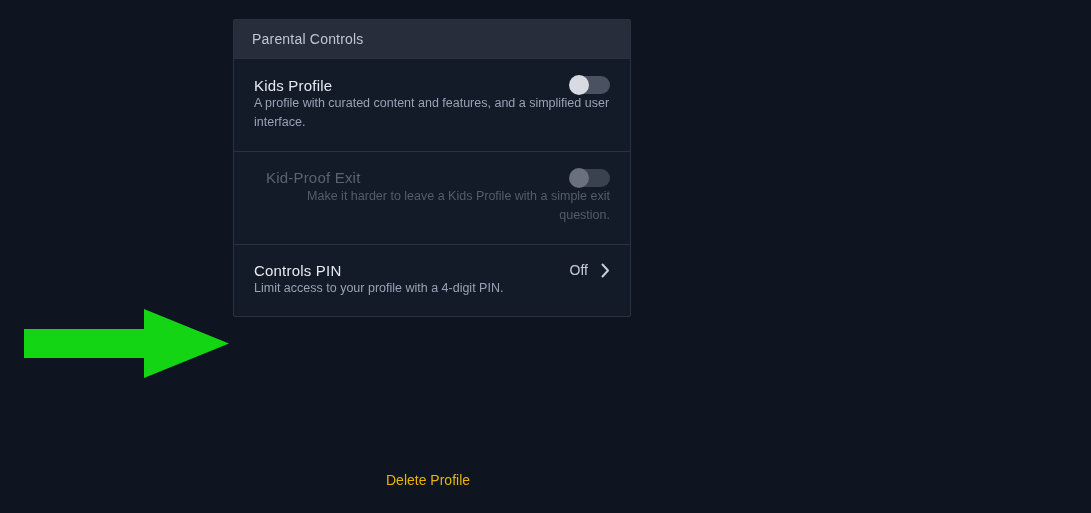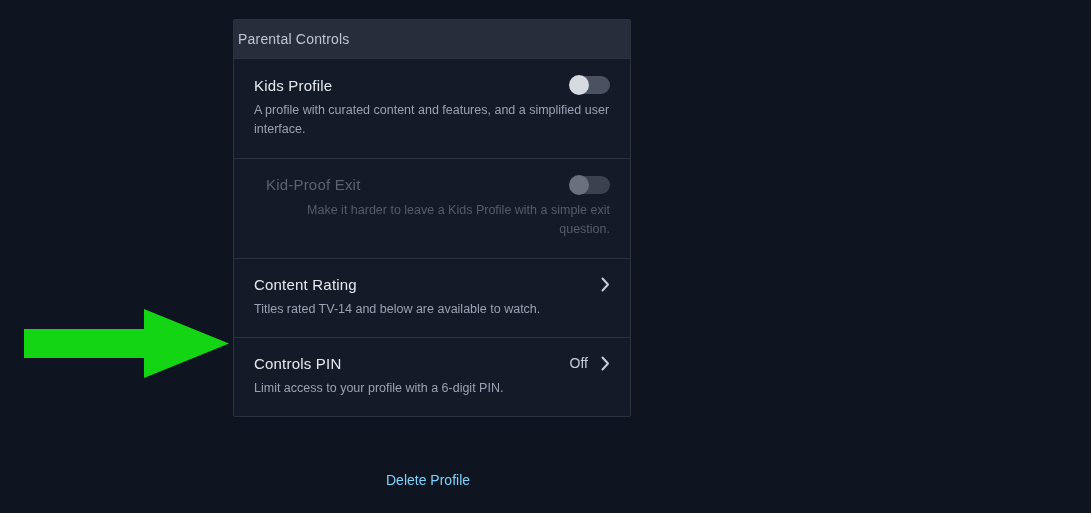--- a/index.html
+++ b/index.html
@@ -14,21 +14,21 @@
     .panel {
       position: absolute;
       left: 233px;
       top: 19px;
       width: 398px;
       border: 1px solid #2b3140;
       border-radius: 2px;
       background: #131a28;
     }
     .panel-header {
-      padding: 11px 4px;
+      padding: 11px 18px;
       background: #272d3a;
       color: #bfc7d1;
       font-size: 14px;
       font-weight: 400;
       letter-spacing: 0.2px;
     }
     .section {
       border-top: 1px solid #2b3140;
       padding: 17px 20px 18px 20px;
     }
@@ -41,21 +41,20 @@
     .section-title {
       color: #e6e9ee;
       font-size: 15px;
       font-weight: 500;
       letter-spacing: 0.2px;
     }
     .section-desc {
       color: #9aa2b3;
       font-size: 12.5px;
       line-height: 1.55;
-      margin-top: 7px;
       font-weight: 300;
     }
     .disabled .section-title { color: #5b6270; margin-left: 12px; }
     .disabled .section-desc { color: #555c6a; text-align: right; }
     .toggle {
       width: 40px;
       height: 18px;
       background: #4a5160;
       border-radius: 9px;
       position: relative;
@@ -88,21 +87,21 @@
       height: 16px;
       display: inline-flex;
       align-items: center;
       justify-content: center;
     }
     .chevron svg { display: block; }
     .delete-link {
       position: absolute;
       left: 386px;
       top: 472px;
-      color: #7dd3fc;
+      color: #eab308;
       font-size: 14px;
       font-weight: 400;
     }
     .arrow-annotation {
       position: absolute;
       left: 24px;
       top: 306px;
       width: 207px;
       height: 75px;
     }
@@ -126,47 +125,34 @@
   <div class="section disabled">
     <div class="section-head">
       <div class="section-title">Kid-Proof Exit</div>
       <div class="toggle disabled">
         <div class="toggle-knob"></div>
       </div>
     </div>
     <div class="section-desc">Make it harder to leave a Kids Profile with a simple exit question.</div>
   </div>
 
-  <div class="section">
-    <div class="section-head">
-      <div class="section-title">Content Rating</div>
-      <div class="right-group">
-        <span class="chevron">
-          <svg width="9" height="15" viewBox="0 0 9 15">
-              <path d="M1.5 1.5 L7 7.5 L1.5 13.5" stroke="#c7ccd6" stroke-width="2" fill="none" stroke-linecap="round" stroke-linejoin="round"></path>
-            </svg>
-        </span>
-      </div>
-    </div>
-    <div class="section-desc">Titles rated TV-14 and below are available to watch.</div>
-  </div>
 
   <div class="section">
     <div class="section-head">
       <div class="section-title">Controls PIN</div>
       <div class="right-group">
         <span class="status-text">Off</span>
         <span class="chevron">
           <svg width="9" height="15" viewBox="0 0 9 15">
               <path d="M1.5 1.5 L7 7.5 L1.5 13.5" stroke="#c7ccd6" stroke-width="2" fill="none" stroke-linecap="round" stroke-linejoin="round"></path>
             </svg>
         </span>
       </div>
     </div>
-    <div class="section-desc">Limit access to your profile with a 6-digit PIN.</div>
+    <div class="section-desc">Limit access to your profile with a 4-digit PIN.</div>
   </div>
 </div>
 
 <div class="delete-link">Delete Profile</div>
 
 <svg class="arrow-annotation" viewBox="0 0 207 75">
   <polygon points="0,23 120,23 120,3 205,37.5 120,72 120,52 0,52" fill="#14d514"></polygon>
 </svg>
 
 </body></html>

